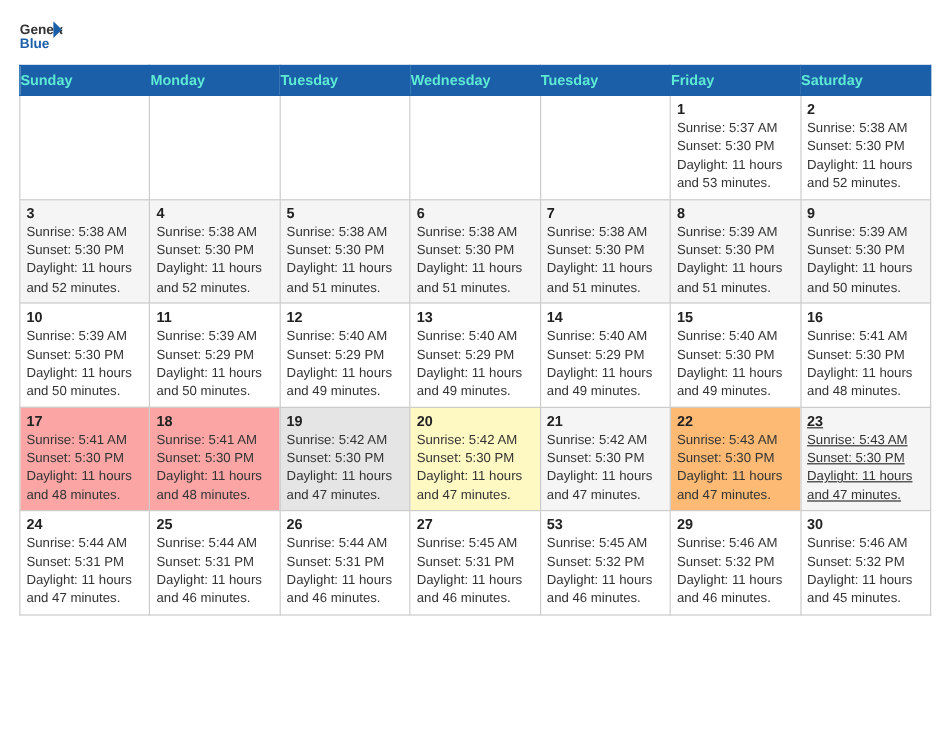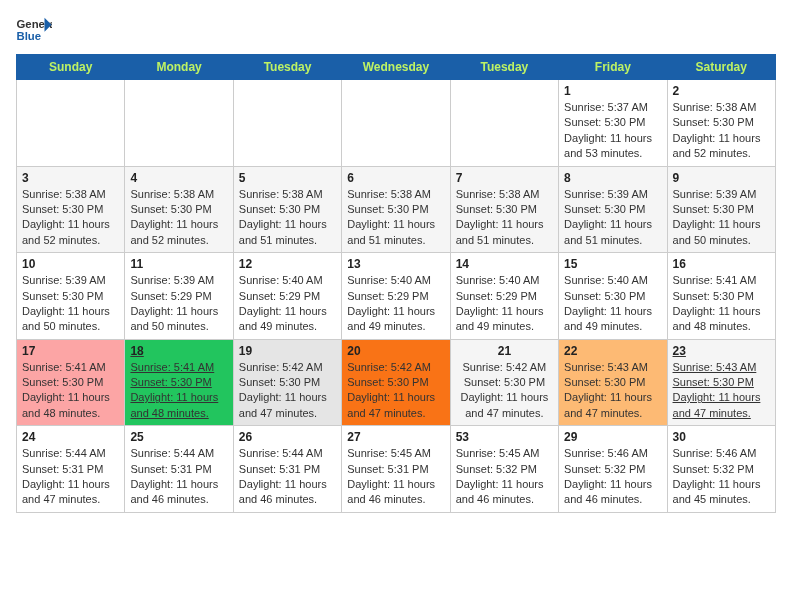--- a/index.html
+++ b/index.html
@@ -41,25 +41,25 @@
       color: #333;
       margin-bottom: 10px;
       font-weight: normal;
     }
     .calendar {
       width: 100%;
       border-collapse: collapse;
     }
     .calendar th {
       background: #1a5fa8;
-      color: #bef264;
+      color: #5eead4;
       font-size: 12px;
       font-weight: bold;
-      padding: 5px 20px;
-      text-align: center;
+      padding: 5px 0;
+      text-align: left;
       border: 1px solid #1a5fa8;
     }
     .calendar td {
       vertical-align: top;
       border: 1px solid #ccc;
       padding: 4px 5px;
       font-size: 9.5px;
       color: #333;
       width: 108px;
       min-height: 80px;
@@ -193,33 +193,33 @@
         <td>
           <span class="day-num">16</span>
 <div class="day-info">Sunrise: 5:41 AM<br>Sunset: 5:30 PM<br>Daylight: 11 hours and 48 minutes.</div>
         </td>
       </tr>
       <tr>
         <td style="background: #fca5a5;">
           <span class="day-num">17</span>
 <div class="day-info">Sunrise: 5:41 AM<br>Sunset: 5:30 PM<br>Daylight: 11 hours and 48 minutes.</div>
         </td>
-        <td style="background: #22c55e; text-decoration: underline;">
+        <td style="background: #fca5a5;">
           <span class="day-num">18</span>
 <div class="day-info">Sunrise: 5:41 AM<br>Sunset: 5:30 PM<br>Daylight: 11 hours and 48 minutes.</div>
         </td>
         <td style="background: #e5e5e5;">
           <span class="day-num">19</span>
 <div class="day-info">Sunrise: 5:42 AM<br>Sunset: 5:30 PM<br>Daylight: 11 hours and 47 minutes.</div>
         </td>
-        <td style="background: #f97316;">
+        <td style="background: #fef9c3;">
           <span class="day-num">20</span>
 <div class="day-info">Sunrise: 5:42 AM<br>Sunset: 5:30 PM<br>Daylight: 11 hours and 47 minutes.</div>
         </td>
-        <td style="background: rgb(245, 245, 245); text-align: center;">
+        <td style="background: rgb(245, 245, 245);">
           <span class="day-num">21</span>
 <div class="day-info">Sunrise: 5:42 AM<br>Sunset: 5:30 PM<br>Daylight: 11 hours and 47 minutes.</div>
         </td>
         <td style="background: #fdba74;">
           <span class="day-num">22</span>
 <div class="day-info">Sunrise: 5:43 AM<br>Sunset: 5:30 PM<br>Daylight: 11 hours and 47 minutes.</div>
         </td>
         <td style="background: rgb(245, 245, 245); text-decoration: underline;">
           <span class="day-num">23</span>
 <div class="day-info">Sunrise: 5:43 AM<br>Sunset: 5:30 PM<br>Daylight: 11 hours and 47 minutes.</div>

